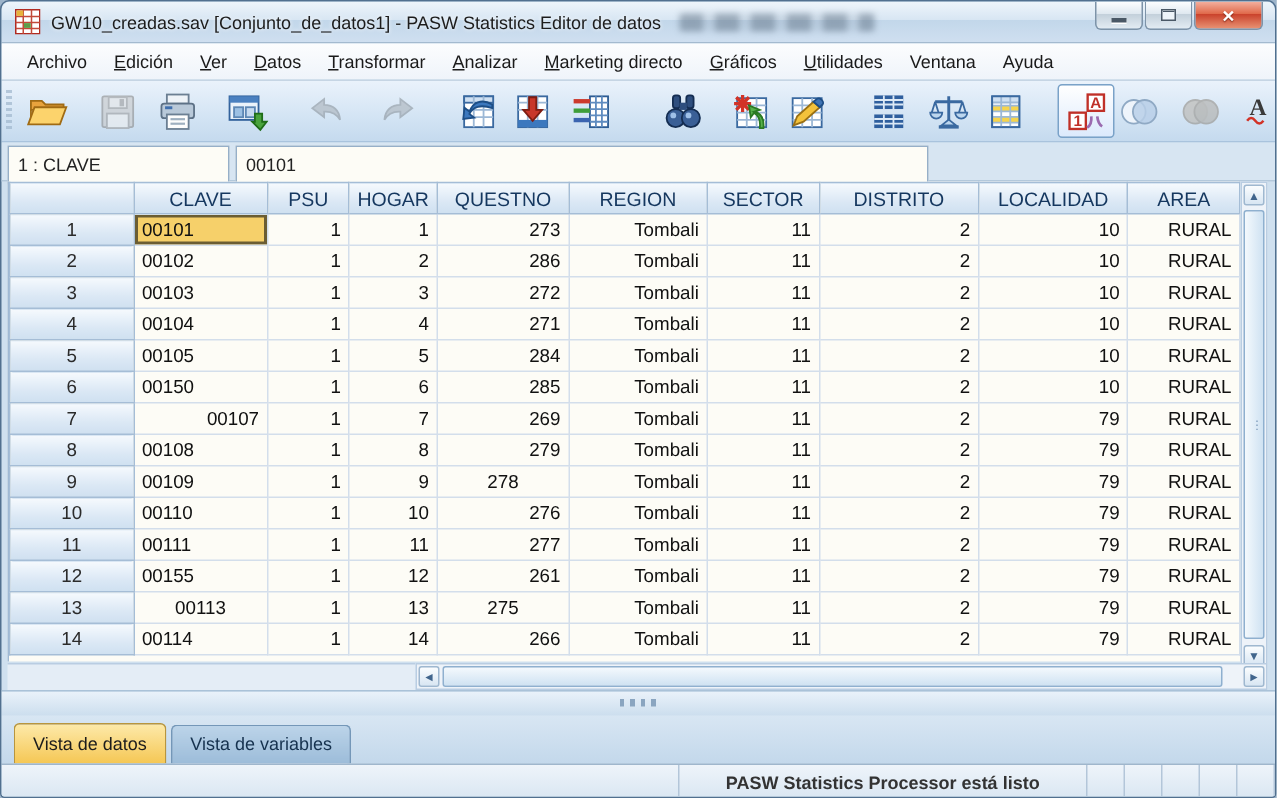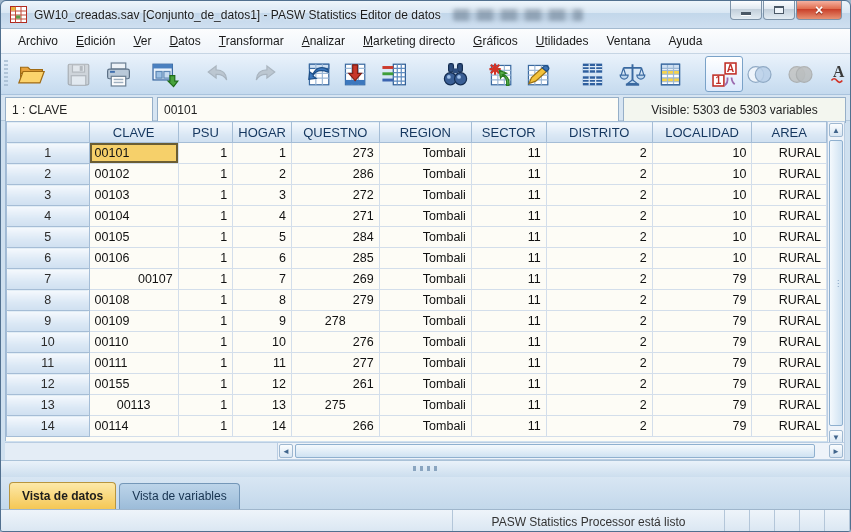--- a/index.html
+++ b/index.html
@@ -84,29 +84,29 @@
 
   
   #splitter{position:absolute;left:0;top:459px;width:100%;height:17px;
     background:linear-gradient(#eaf2fa,#ccdeee);border-top:1px solid #aac2d8;}
   #splitter-dots{position:absolute;left:412px;top:5px;width:26px;height:5px;
     background:repeating-linear-gradient(90deg,#8aa5c0 0 3px,transparent 3px 7px);}
   #tabstrip{position:absolute;left:0;top:476px;width:100%;height:32px;
     background:linear-gradient(#d8e6f3,#c3d8eb);display:flex;align-items:flex-end;padding-left:8px;}
   .tab{font-size:12px;border-radius:4px 4px 0 0;padding:5px 12px 6px;margin-right:3px;white-space:nowrap;}
   .tab.active{background:linear-gradient(#fde9a9,#f5c754);border:1px solid #b8953e;border-bottom:none;
-    font-weight:bold;color:#1c1c1c;padding-top:6px;}
+    font-weight:normal;color:#1c1c1c;padding-top:6px;}
   .tab.inactive{background:linear-gradient(#bcd4e9,#9cbcd9);border:1px solid #7497b8;border-bottom:none;
     color:#16324f;}
   #statusbar{position:absolute;left:0;top:508px;width:100%;height:24px;
     background:linear-gradient(#eef4fa,#d9e6f2);border-top:1px solid #9fb6cc;
     display:flex;align-items:stretch;font-size:12px;color:#333;}
   .st-panel{border-right:1px solid #b3c6d9;display:flex;align-items:center;justify-content:center;}
   #st-left{flex:1;}
-  #st-msg{width:272px;}
+  #st-msg{width:272px;font-weight:bold;}
   .st-small{width:25px;}
 </style>
 </head>
 <body>
 
 <div id="window">
 
   <div id="titlebar">
     <span id="app-icon">
       <svg viewBox="0 0 17 17">
@@ -332,21 +332,20 @@
             <text x="8" y="14" font-size="13" font-weight="bold" fill="#3a3a3a" text-anchor="middle" font-family="Liberation Serif,serif">A</text>
             <path d="M2 17c1.5-2 3-2 4.5 0s3 2 4.5 0" stroke="#d23327" fill="none" stroke-width="1.4"></path>
           </svg>
         </span>
       </div>
     </div>
 
   <div id="cellref">
     <div class="cr-box" id="cr-label">1 : CLAVE</div>
     <div class="cr-box" id="cr-editor">00101</div>
-    <div class="cr-box" id="cr-visible">Visible: 5303 de 5303 variables</div>
   </div>
 
   <div id="grid-viewport">
     <table id="grid-table">
         <colgroup>
           <col style="width:84px">
           <col style="width:90px">
           <col style="width:55px">
           <col style="width:55px">
           <col style="width:88px">
@@ -426,21 +425,21 @@
             <td class="cell" style="text-align:right">5</td>
             <td class="cell" style="text-align:right">284</td>
             <td class="cell" style="text-align:right">Tombali</td>
             <td class="cell" style="text-align:right">11</td>
             <td class="cell" style="text-align:right">2</td>
             <td class="cell" style="text-align:right">10</td>
             <td class="cell" style="text-align:right">RURAL</td>
           </tr>
           <tr>
             <th class="rn">6</th>
-            <td class="cell" style="text-align:left">00106</td>
+            <td class="cell" style="text-align:left">00150</td>
             <td class="cell" style="text-align:right">1</td>
             <td class="cell" style="text-align:right">6</td>
             <td class="cell" style="text-align:right">285</td>
             <td class="cell" style="text-align:right">Tombali</td>
             <td class="cell" style="text-align:right">11</td>
             <td class="cell" style="text-align:right">2</td>
             <td class="cell" style="text-align:right">10</td>
             <td class="cell" style="text-align:right">RURAL</td>
           </tr>
           <tr>

